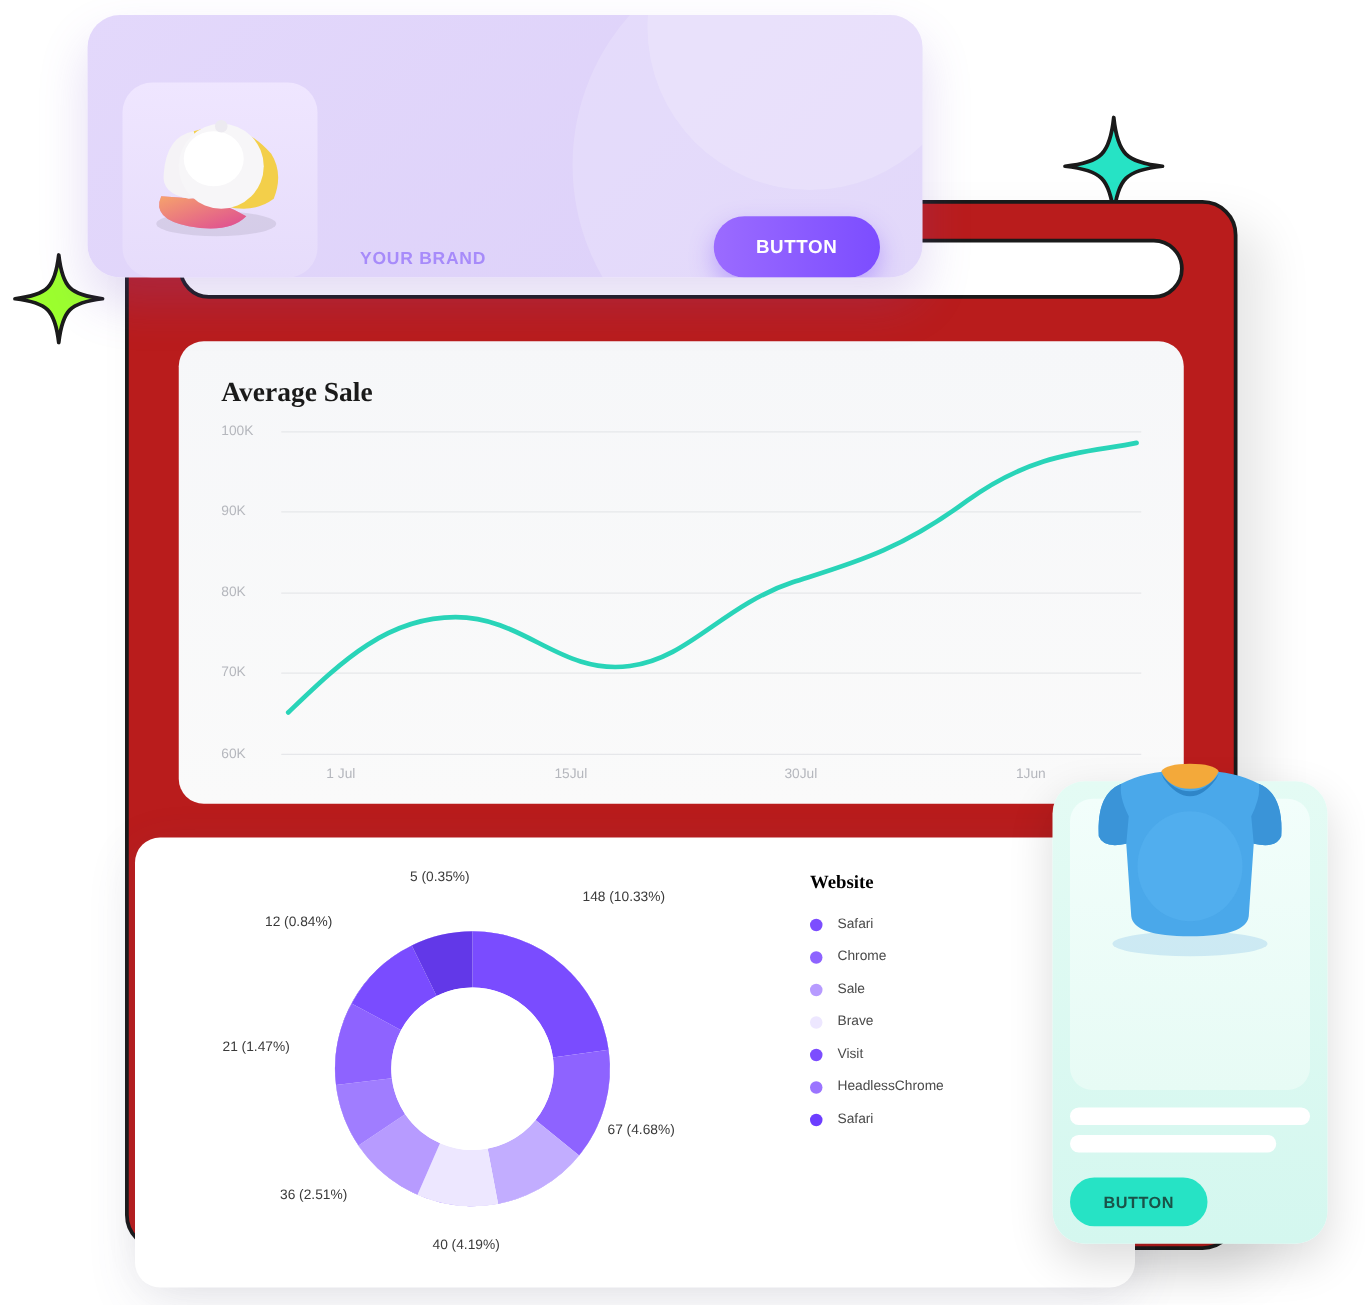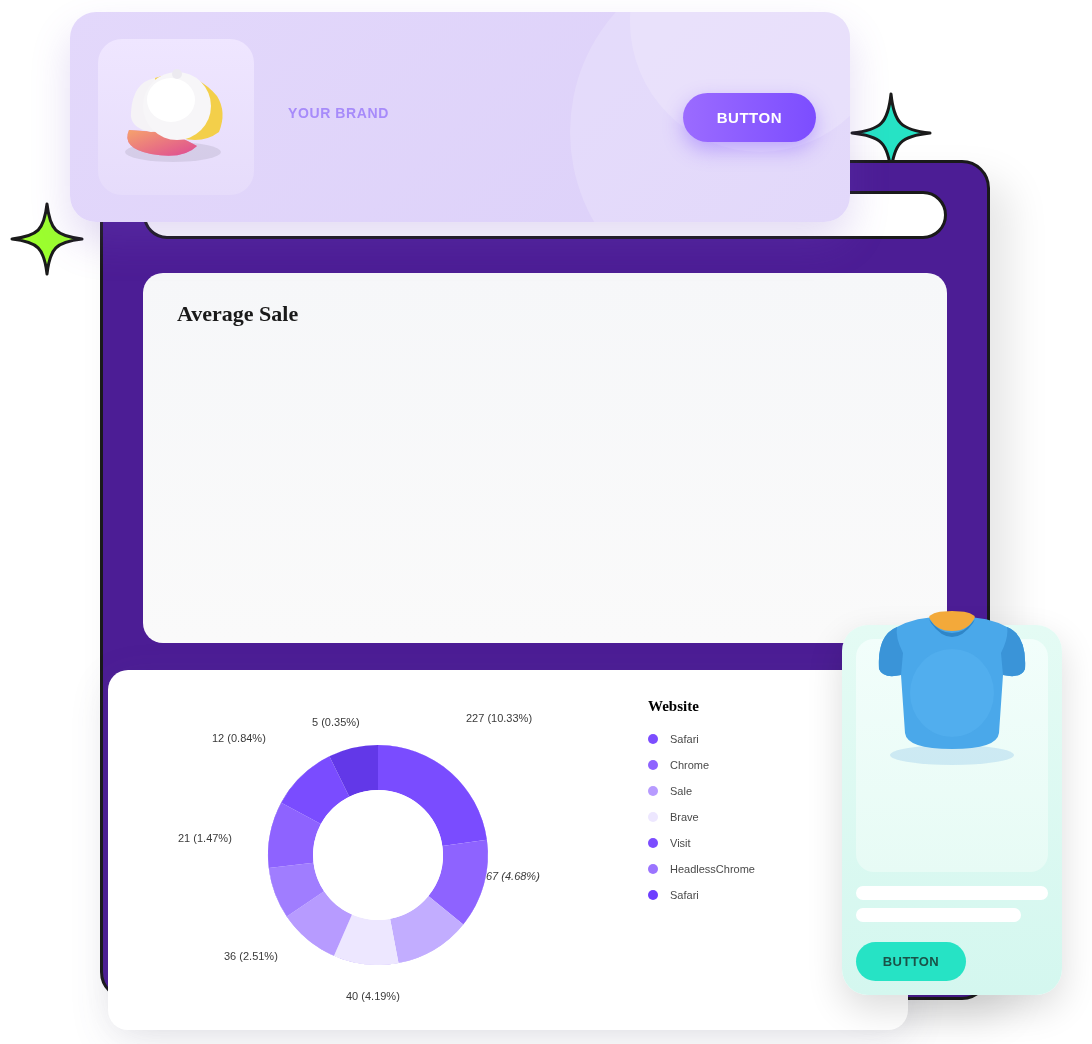--- a/index.html
+++ b/index.html
@@ -18,21 +18,21 @@
 
 
 .browser-window {
   position: absolute;
   left: 100px;
   top: 160px;
   width: 890px;
   height: 840px;
   border: 3px solid #1a1a1a;
   border-radius: 28px;
-  background: #4c1d95;
+  background: #b91c1c;
   box-shadow: 20px 20px 40px rgba(0,0,0,0.1);
 }
 .url-bar {
   position: absolute;
   left: 40px;
   right: 40px;
   top: 28px;
   height: 48px;
   border: 3px solid #1a1a1a;
   border-radius: 24px;
@@ -112,21 +112,21 @@
   padding: 28px 20px 20px 0;
 }
 .donut-title {
   font-family: Georgia, serif;
   font-weight: 700;
   font-size: 15px;
   margin-bottom: 18px;
 }
 .legend-row {
   display: flex;
-  align-items: center;
+  align-items: flex-end;
   margin-bottom: 14px;
 }
 .legend-dot {
   width: 10px;
   height: 10px;
   border-radius: 50%;
   margin-right: 12px;
   flex-shrink: 0;
 }
 .legend-name {
@@ -144,27 +144,27 @@
   font-size: 11px;
   color: #3a3a3a;
   white-space: nowrap;
 }
 
 
 .brand-card {
   position: absolute;
   left: 70px;
   top: 12px;
-  width: 780px;
+  width: 668px;
   height: 210px;
   background: linear-gradient(135deg, #e3d8fb 0%, #dcd0f9 100%);
   border-radius: 26px;
   box-shadow: 0 20px 40px rgba(120,80,200,0.2);
   display: flex;
-  align-items: center;
+  align-items: flex-end;
   padding: 0 34px 0 28px;
   overflow: hidden;
 }
 .brand-bubble {
   position: absolute;
   width: 260px;
   height: 260px;
   border-radius: 50%;
   background: rgba(255,255,255,0.18);
   right: -40px;
@@ -282,20 +282,42 @@
   <svg width="86" height="86" viewBox="0 0 86 86">
     <path d="M43 4 C46 33 53 40 82 43 C53 46 46 53 43 82 C40 53 33 46 4 43 C33 40 40 33 43 4 Z" fill="#26e3c5" stroke="#1a1a1a" stroke-width="3" stroke-linejoin="round"></path>
   </svg>
 </div>
 
 <div class="browser-window">
   <div class="url-bar"></div>
 
   <div class="line-card">
     <div class="line-title">Average Sale</div>
+    <div class="chart-area">
+
+      <div class="gridline" style="top:0%"></div>
+      <div class="y-tick" style="top:0%">100K</div>
+      <div class="gridline" style="top:23%"></div>
+      <div class="y-tick" style="top:23%">90K</div>
+      <div class="gridline" style="top:46%"></div>
+      <div class="y-tick" style="top:46%">80K</div>
+      <div class="gridline" style="top:69%"></div>
+      <div class="y-tick" style="top:69%">70K</div>
+      <div class="gridline" style="top:92%"></div>
+      <div class="y-tick" style="top:92%">60K</div>
+
+      <div class="x-tick" style="left:13%">1 Jul</div>
+      <div class="x-tick" style="left:38%">15Jul</div>
+      <div class="x-tick" style="left:63%">30Jul</div>
+      <div class="x-tick" style="left:88%">1Jun</div>
+
+      <svg class="line-svg" viewBox="0 0 740 256" preserveAspectRatio="none">
+        <path d="M 6 242 C 50 200, 90 160, 150 160 C 210 160, 240 210, 300 202 C 350 196, 380 150, 440 130 C 490 114, 530 104, 590 60 C 650 16, 700 18, 736 10" fill="none" stroke="#29d4b8" stroke-width="4" stroke-linecap="round"></path>
+      </svg>
+    </div>
   </div>
 </div>
 
 <div class="donut-card" style="left:108px;">
   <div class="donut-left">
     <svg width="480" height="360" viewBox="0 0 480 360">
       <g transform="translate(270,185)">
 
         <path d="M 0 -110 A 110 110 0 1 1 -103.3 -37.97 L -61.05 -22.44 A 65 65 0 1 0 0 -65 Z" fill="#7a4cff"></path>
 
@@ -320,27 +342,27 @@
         <path d="M 20.5 108.1 A 110 110 0 0 1 -44.0 100.8 L -26.0 59.55 A 65 65 0 0 0 12.1 63.86 Z" fill="#ede7ff"></path>
         <path d="M -44.0 100.8 A 110 110 0 0 1 -91.2 61.4 L -53.9 36.3 A 65 65 0 0 0 -26.0 59.55 Z" fill="#b79bff"></path>
         <path d="M -91.2 61.4 A 110 110 0 0 1 -109.2 13.0 L -64.5 7.68 A 65 65 0 0 0 -53.9 36.3 Z" fill="#a07dff"></path>
         <path d="M -109.2 13.0 A 110 110 0 0 1 -96.7 -52.3 L -57.14 -30.9 A 65 65 0 0 0 -64.5 7.68 Z" fill="#8e63ff"></path>
         <path d="M -96.7 -52.3 A 110 110 0 0 1 -48.6 -98.7 L -28.7 -58.3 A 65 65 0 0 0 -57.14 -30.9 Z" fill="#7a4cff"></path>
         <path d="M -48.6 -98.7 A 110 110 0 0 1 0 -110 L 0 -65 A 65 65 0 0 0 -28.7 -58.3 Z" fill="#6238e8"></path>
         <circle r="65" fill="#fff"></circle>
       </g>
     </svg>
     
-    <div class="slice-label" style="left:358px; top:42px;">227 (10.33%)</div>
-    <div class="slice-label" style="left:378px; top:200px;font-style:italic;">67 (4.68%)</div>
+    <div class="slice-label" style="left:358px; top:42px;">148 (10.33%)</div>
+    <div class="slice-label" style="left:378px; top:228px;">67 (4.68%)</div>
     <div class="slice-label" style="left:238px; top:320px;">40 (4.19%)</div>
     <div class="slice-label" style="left:116px; top:280px;">36 (2.51%)</div>
     <div class="slice-label" style="left:70px; top:162px;">21 (1.47%)</div>
     <div class="slice-label" style="left:104px; top:62px;">12 (0.84%)</div>
-    <div class="slice-label" style="left:204px; top:26px;margin-top:20px;">5 (0.35%)</div>
+    <div class="slice-label" style="left:220px; top:26px;">5 (0.35%)</div>
   </div>
   <div class="donut-right">
     <div class="donut-title">Website</div>
     <div id="legend-rows">
         <div class="legend-row">
           <span class="legend-dot" style="background: rgb(124, 77, 255);"></span>
           <span class="legend-name">Safari</span>
           <span class="legend-pct">10.33%</span>
         </div>
         <div class="legend-row">

